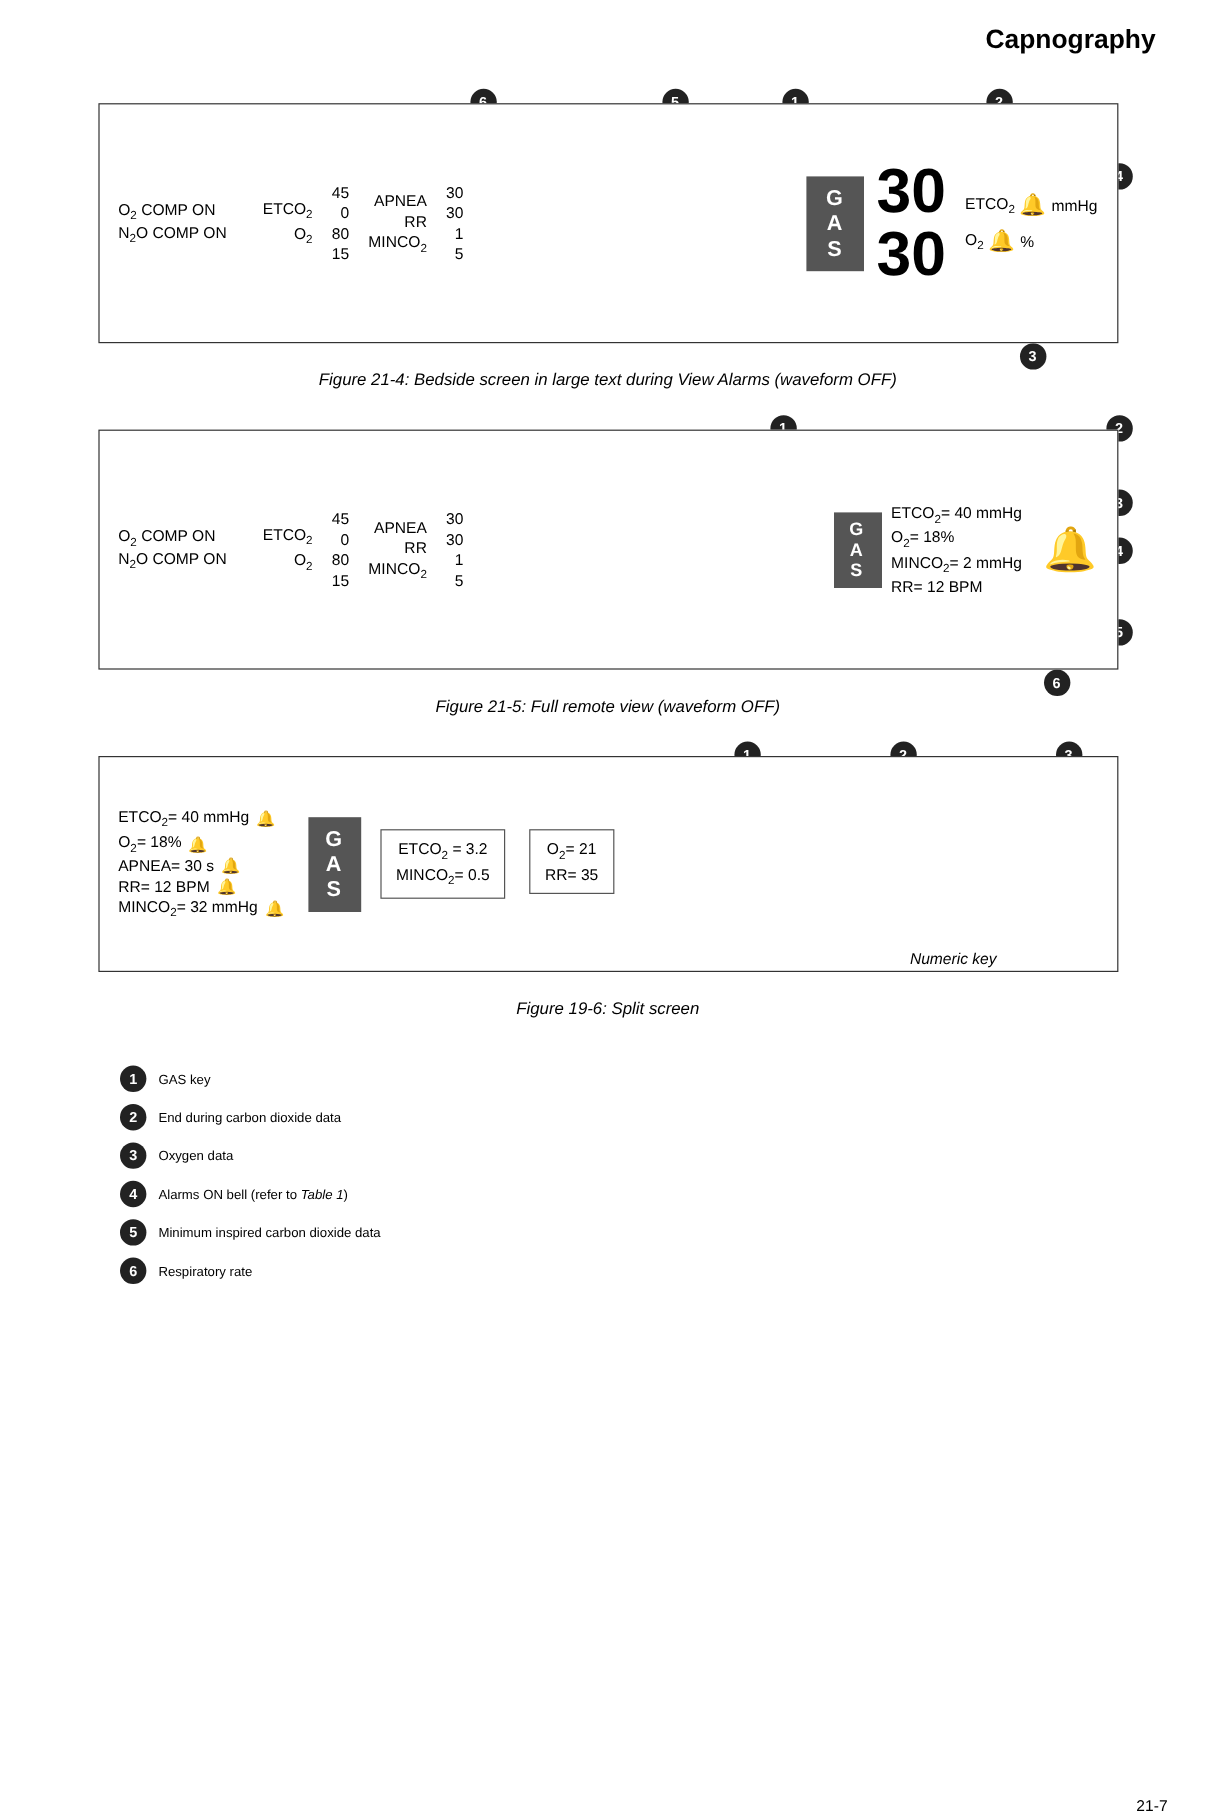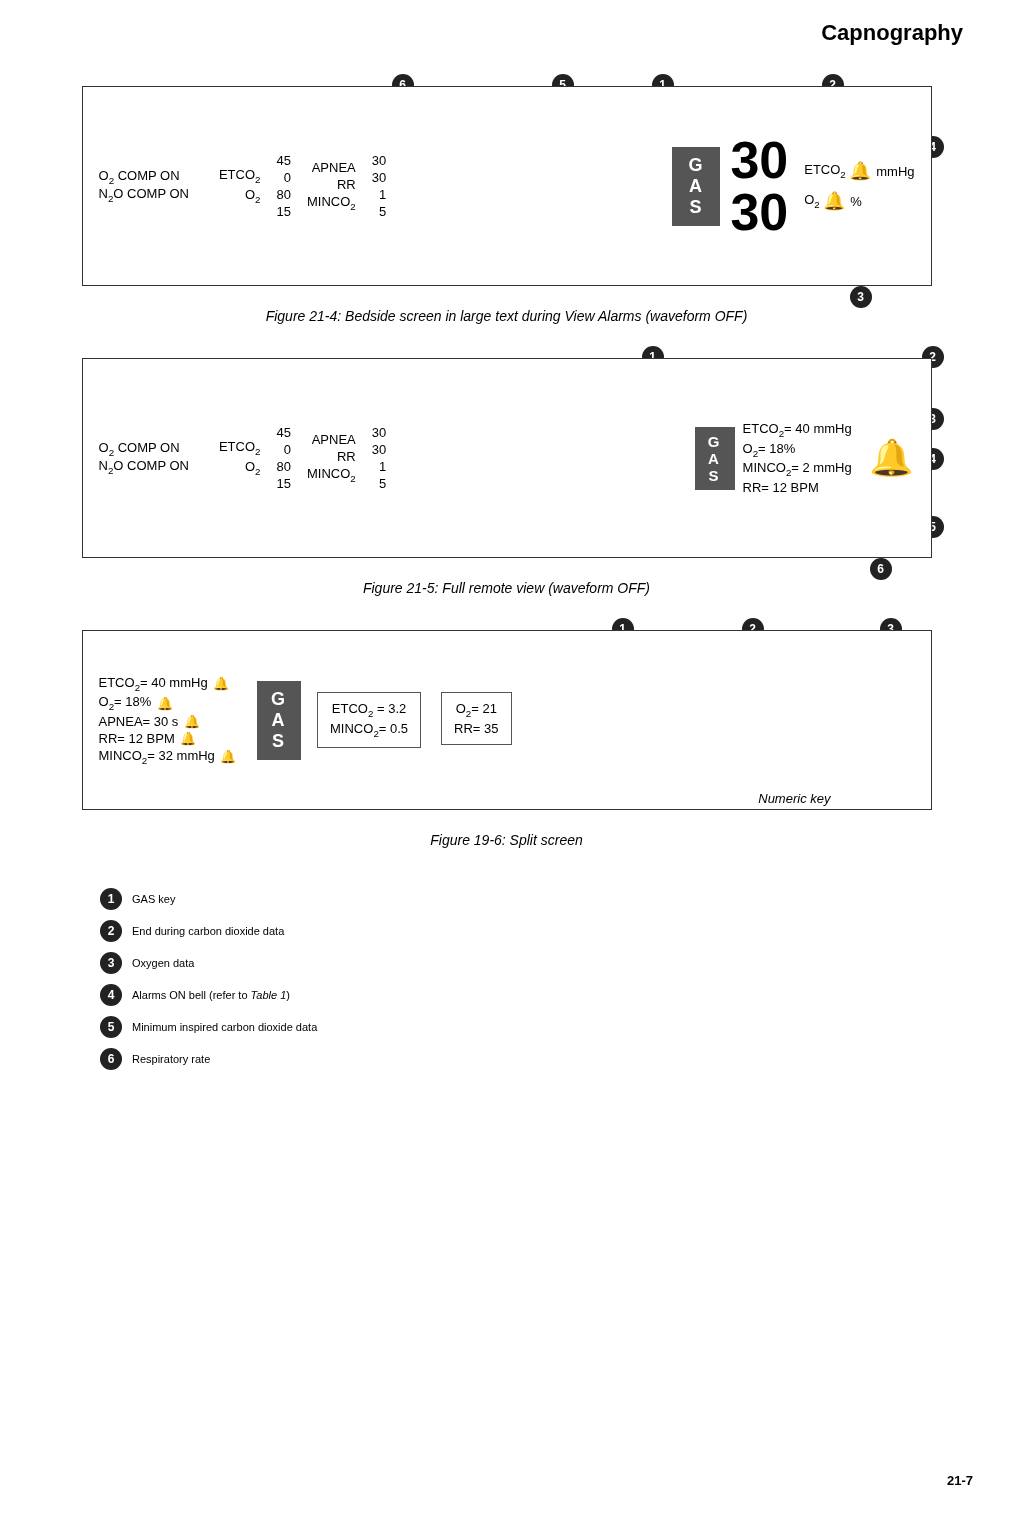--- a/index.html
+++ b/index.html
@@ -214,24 +214,23 @@
     }
     .legend-text {
       font-size: 11px;
     }
     .legend-text em {
       font-style: italic;
     }
     .sub { vertical-align: sub; font-size: 0.75em; }
     .page-number {
       position: absolute;
-      bottom: 28px;
+      bottom: 4px;
       right: 40px;
       font-size: 13px;
-      font-weight: bold;
     }
     .figures-wrapper {
       display: flex;
       flex-direction: column;
       align-items: center;
     }
   </style>
 </head>
 <body>
 

